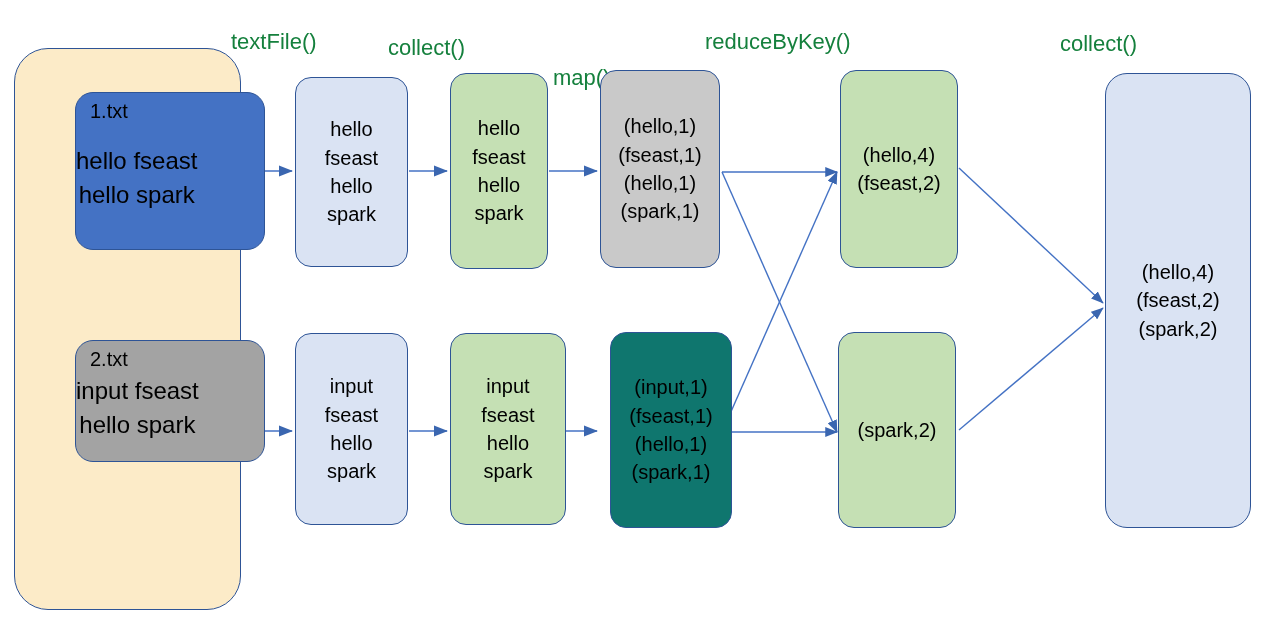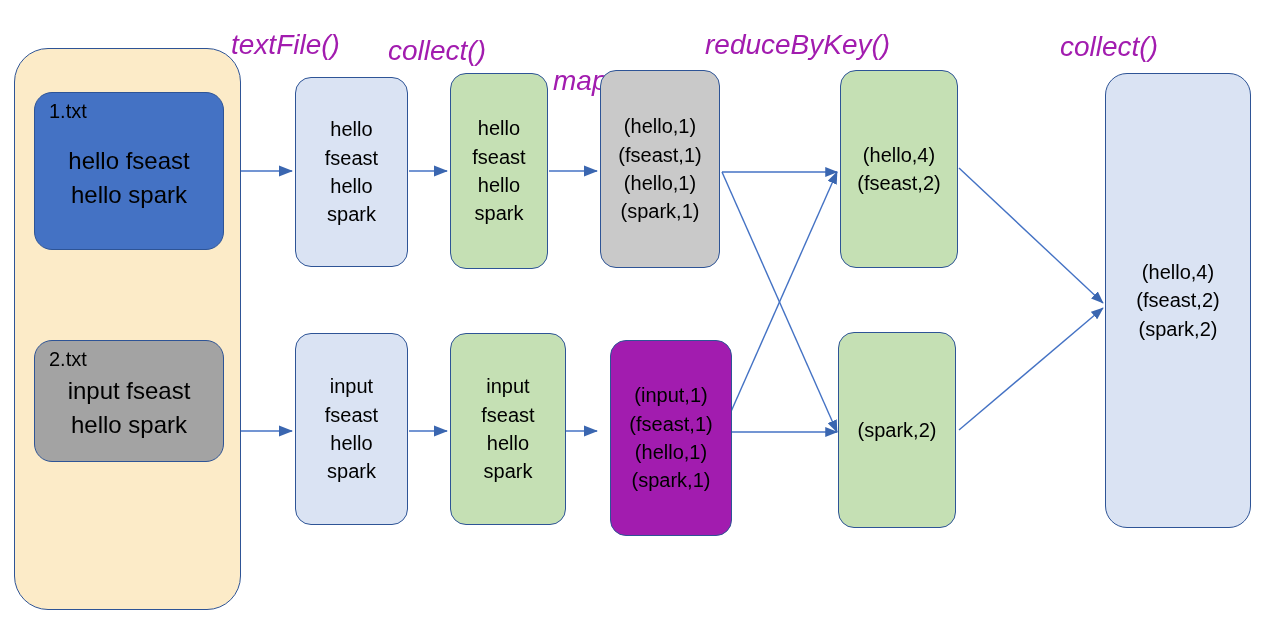--- a/index.html
+++ b/index.html
@@ -10,25 +10,24 @@
   #canvas {
     position: relative;
     width: 1273px;
     height: 637px;
     background: #ffffff;
     font-family: "Liberation Sans", sans-serif;
     overflow: hidden;
   }
   .stage-label {
     position: absolute;
-    font-size: 28px;
-    color: #a21caf;
+    font-size: 22px;
+    color: #15803d;
     white-space: nowrap;
     line-height: 1;
-    font-style: italic;
   }
   .box {
     position: absolute;
     box-sizing: border-box;
     border: 1.2px solid #2E5496;
     display: flex;
     flex-direction: column;
     align-items: center;
     justify-content: center;
     text-align: center;
@@ -38,22 +37,23 @@
     white-space: pre-line;
   }
   .group-box {
     position: absolute;
     box-sizing: border-box;
     border: 1.2px solid #2E5496;
     border-radius: 34px;
   }
   .file-box {
     border-radius: 18px;
-    align-items: center;
+    align-items: flex-start;
     justify-content: center;
+    margin-left: 41px;
   }
   .file-name {
     position: absolute;
     top: 8px;
     left: 14px;
     font-size: 20px;
     color: #000000;
     line-height: 1;
   }
   .file-text {
@@ -148,21 +148,21 @@
 spark</div>
   <div class="box rdd-box" style="left:450px; top:333px; width:116px; height:192px; background:#C5E0B4;">input
 fseast
 hello
 spark</div>
 
   <div class="box rdd-box" style="left:600px; top:70px; width:120px; height:198px; background:#C9C9C9;">(hello,1)
 (fseast,1)
 (hello,1)
 (spark,1)</div>
-  <div class="box rdd-box" style="left:610px; top:332px; width:122px; height:196px; background:#a21caf;margin-top:8px;">(input,1)
+  <div class="box rdd-box" style="left:610px; top:332px; width:122px; height:196px; background:#0f766e;">(input,1)
 (fseast,1)
 (hello,1)
 (spark,1)</div>
 
   <div class="box rdd-box" style="left:840px; top:70px; width:118px; height:198px; background:#C5E0B4;">(hello,4)
 (fseast,2)</div>
   <div class="box rdd-box" style="left:838px; top:332px; width:118px; height:196px; background:#C5E0B4;">(spark,2)</div>
 
   <div class="box wide-box" style="left:1105px; top:73px; width:146px; height:455px; background:#DAE3F3;">(hello,4)
 (fseast,2)

